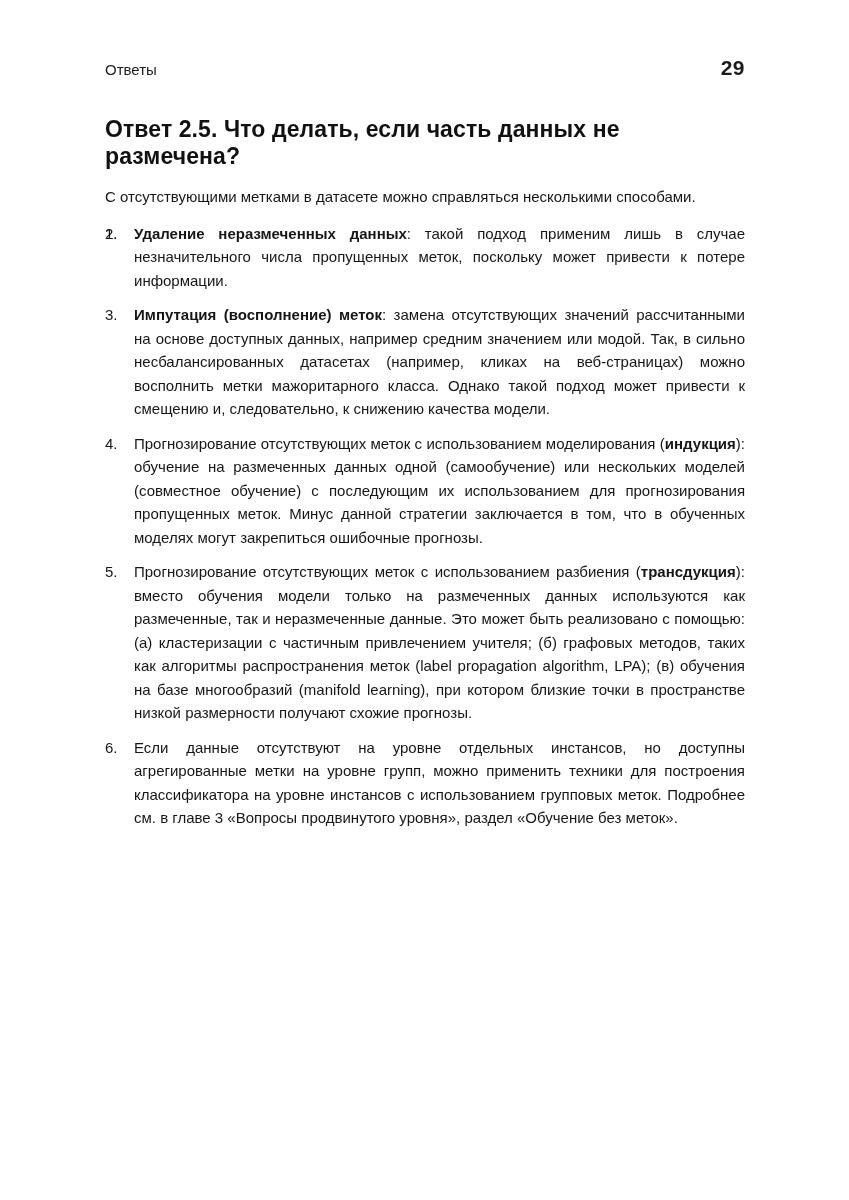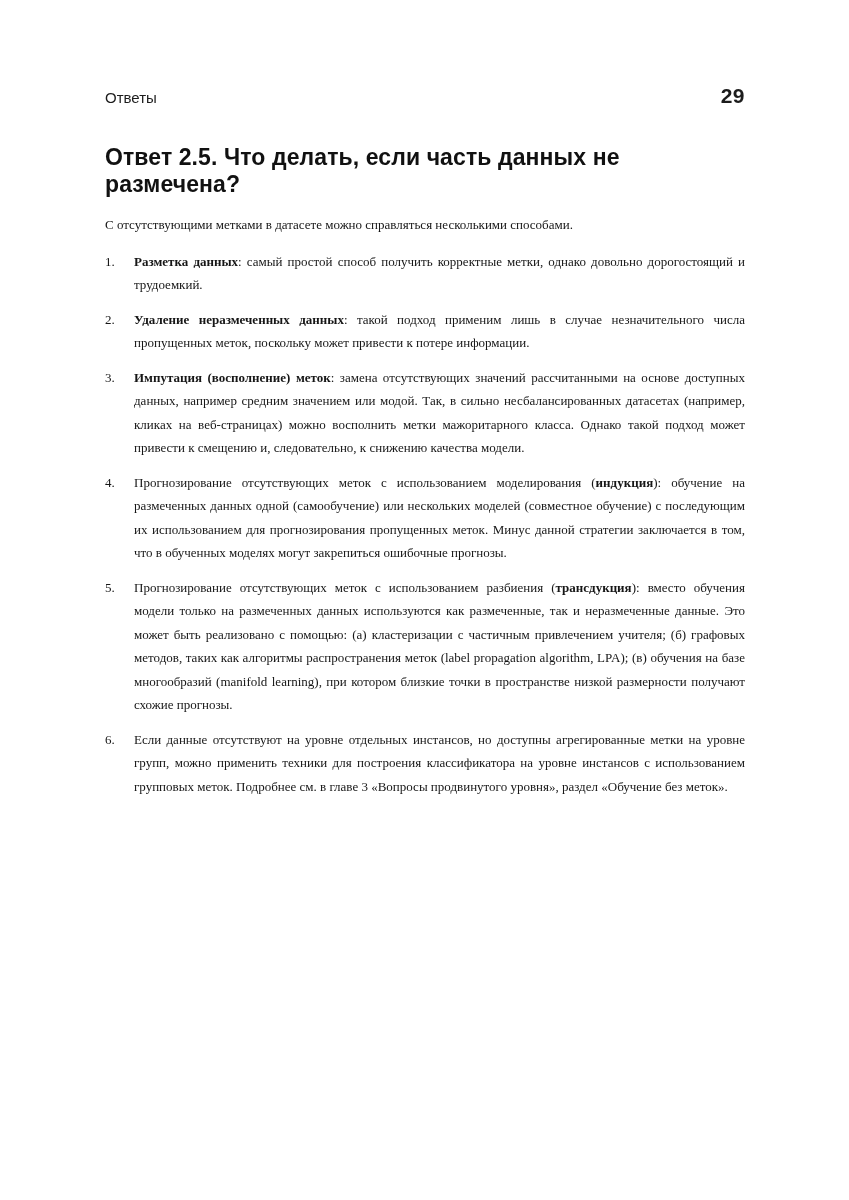--- a/index.html
+++ b/index.html
@@ -7,21 +7,21 @@
     padding: 0;
     background: #ffffff;
   }
   .page {
     position: relative;
     width: 849px;
     height: 1200px;
     box-sizing: border-box;
     background: #ffffff;
     color: #161616;
-    padding: 84px 104px 0 105px;
+    padding: 56px 104px 0 105px;
     overflow: hidden;
   }
   .running-header {
     display: flex;
     justify-content: space-between;
     align-items: baseline;
     font-family: "Liberation Sans", sans-serif;
     font-size: 15px;
     color: #1c1c1c;
     margin-bottom: 36px;
@@ -33,22 +33,22 @@
   }
   h1.section-heading {
     font-family: "Liberation Sans", sans-serif;
     font-size: 23px;
     font-weight: 700;
     color: #111;
     margin: 0 0 15px 0;
     letter-spacing: 0.1px;
   }
   .body-text {
-    font-family: Liberation Serif, serif;
-    font-size: 13px;
+    font-family: Liberation Sans, sans-serif;
+    font-size: 15px;
     line-height: 23.5px;
     text-align: justify;
     color: #161616;
   }
   p.intro {
     margin: 0 0 13px 0;
   }
   .answer-list {
     margin: 0;
     padding: 0;
@@ -74,20 +74,20 @@
   <div class="running-header">
     <span>Ответы</span>
     <span class="pagenum">29</span>
   </div>
 
   <h1 class="section-heading">Ответ 2.5. Что делать, если часть данных не размечена?</h1>
 
   <p class="intro body-text">С отсутствующими метками в датасете можно справляться несколькими способами.</p>
 
   <div class="answer-list body-text" id="answer-list">
-      <div class="list-item"><span class="num">1.</span><span><span class="b">Разметка данных</span><span>: самый простой способ получить корректные метки, однако довольно дорогостоящий и трудоемкий.</span></span></div>
+      <div class="list-item"><span class="num">1.</span></div>
       <div class="list-item"><span class="num">2.</span><span><span class="b">Удаление неразмеченных данных</span><span>: такой подход применим лишь в случае незначительного числа пропущенных меток, поскольку может привести к потере информации.</span></span></div>
       <div class="list-item"><span class="num">3.</span><span><span class="b">Импутация (восполнение) меток</span><span>: замена отсутствующих значений рассчитанными на основе доступных данных, например средним значением или модой. Так, в сильно несбалансированных датасетах (например, кликах на веб-страницах) можно восполнить метки мажоритарного класса. Однако такой подход может привести к смещению и, следовательно, к снижению качества модели.</span></span></div>
       <div class="list-item"><span class="num">4.</span><span><span>Прогнозирование отсутствующих меток с использованием моделирования (</span><span class="b">индукция</span><span>): обучение на размеченных данных одной (самообучение) или нескольких моделей (совместное обучение) с последующим их использованием для прогнозирования пропущенных меток. Минус данной стратегии заключается в том, что в обученных моделях могут закрепиться ошибочные прогнозы.</span></span></div>
       <div class="list-item"><span class="num">5.</span><span><span>Прогнозирование отсутствующих меток с использованием разбиения (</span><span class="b">трансдукция</span><span>): вместо обучения модели только на размеченных данных используются как размеченные, так и неразмеченные данные. Это может быть реализовано с помощью: (а) кластеризации с частичным привлечением учителя; (б) графовых методов, таких как алгоритмы распространения меток (label propagation algorithm, LPA); (в) обучения на базе многообразий (manifold learning), при котором близкие точки в пространстве низкой размерности получают схожие прогнозы.</span></span></div>
       <div class="list-item"><span class="num">6.</span><span><span>Если данные отсутствуют на уровне отдельных инстансов, но доступны агрегированные метки на уровне групп, можно применить техники для построения классификатора на уровне инстансов с использованием групповых меток. Подробнее см. в главе 3 «Вопросы продвинутого уровня», раздел «Обучение без меток».</span></span></div>
     </div>
 </div>
 
 </body></html>

